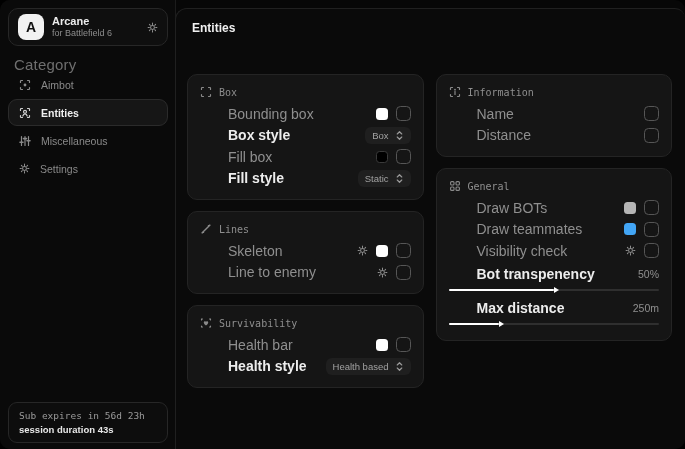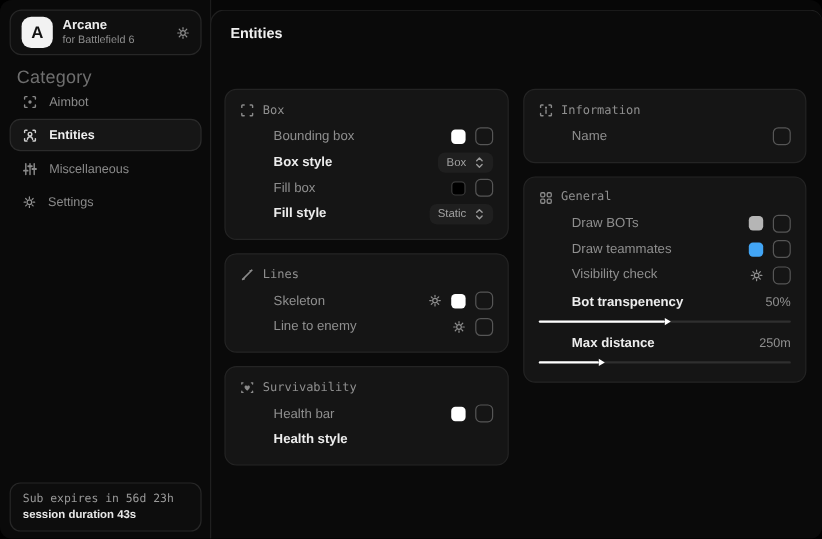--- a/index.html
+++ b/index.html
@@ -30,21 +30,21 @@
   .main{position:absolute;left:175px;top:0;right:0;bottom:0;}
   .main-panel{position:absolute;left:0;top:8px;right:0;bottom:0;border:1px solid #202020;border-right:none;border-bottom:none;
     border-radius:12px 10px 0 0;background:#0a0a0a;}
   .main-title{position:absolute;left:16px;top:12px;font-size:12px;font-weight:700;color:#f0f0f0;}
   .cols{position:absolute;left:11px;right:13px;top:37px;display:flex;gap:12px;margin-top:28px;}
   .col{flex:1;display:flex;flex-direction:column;gap:11px;min-width:0;}
   .card{background:#151515;border:1px solid #242424;border-radius:10px;padding:9px 12px 10px;}
   .card-head{display:flex;align-items:center;gap:7px;font-family:"DejaVu Sans Mono",monospace;font-size:10px;color:#8f8f8f;
     margin:2px 0 5px;}
   .row{display:flex;align-items:center;justify-content:space-between;height:21.5px;}
-  .label{font-size:11px;color:#8f8f8f;padding-left:28px;}
+  .label{font-size:14px;color:#8f8f8f;padding-left:28px;}
   .label.em{color:#ededed;font-weight:700;}
   .controls{display:flex;align-items:center;gap:8px;}
   .swatch{width:12px;height:12px;border-radius:3.5px;cursor:pointer;}
   .swatch.bordered{border:1px solid #3a3a3a;box-sizing:border-box;}
   .checkbox{width:13px;height:13px;border:1.5px solid #565656;border-radius:4.5px;cursor:pointer;}
   .select{display:flex;align-items:center;gap:6px;background:#1f1f1f;border-radius:6px;padding:3px 7px;
     font-size:9.5px;color:#a2a2a2;cursor:pointer;}
   .slider-row{padding:3px 0 5px;}
   .slider-top{display:flex;align-items:center;justify-content:space-between;height:18px;}
   .slider-value{font-size:10.5px;color:#8f8f8f;}
@@ -228,39 +228,53 @@
             </div>
             <div class="row">
               <span class="label">Health bar</span>
               <span class="controls">
                 <span class="swatch" style="background: rgb(255, 255, 255);"></span>
                 <span class="checkbox"></span>
               </span>
             </div>
             <div class="row">
               <span class="label em">Health style</span>
+              <span class="select">
+                <span>Health based</span>
+                <span class="icon">
+                    <svg width="9" height="11" viewBox="0 0 10 12" fill="none" stroke="#9a9a9a" stroke-width="1.3" stroke-linecap="round" stroke-linejoin="round">
+                      <path d="M2.5 4.3L5 1.8l2.5 2.5M2.5 7.7L5 10.2l2.5-2.5"></path>
+                    </svg>
+                  </span>
+              </span>
             </div>
           </div>
         </div>
 
         <div class="col">
 
           <div class="card">
             <div class="card-head">
               <span class="icon">
                   <svg width="12" height="12" viewBox="0 0 12 12" fill="none" stroke="#8a8a8a" stroke-width="1.2" stroke-linecap="round">
                     <path d="M1.5 3.5V2.2C1.5 1.8 1.8 1.5 2.2 1.5H3.5M8.5 1.5h1.3c.4 0 .7.3.7.7v1.3M10.5 8.5v1.3c0 .4-.3.7-.7.7H8.5M3.5 10.5H2.2c-.4 0-.7-.3-.7-.7V8.5"></path>
                     <circle cx="6" cy="3.7" r=".9" fill="#8a8a8a" stroke="none"></circle>
                     <path d="M6 5.6v2.8"></path>
                   </svg>
                 </span>
               <span>Information</span>
             </div>
             <div class="row">
               <span class="label">Name</span>
+              <span class="controls">
+                  <span class="checkbox"></span>
+                </span>
+            </div>
+            <div class="row">
+              <span class="label">Distance</span>
               <span class="controls">
                   <span class="checkbox"></span>
                 </span>
             </div>
           </div>
 
           <div class="card">
             <div class="card-head">
               <span class="icon">
                   <svg width="12" height="12" viewBox="0 0 12 12" fill="none" stroke="#8a8a8a" stroke-width="1.1">

